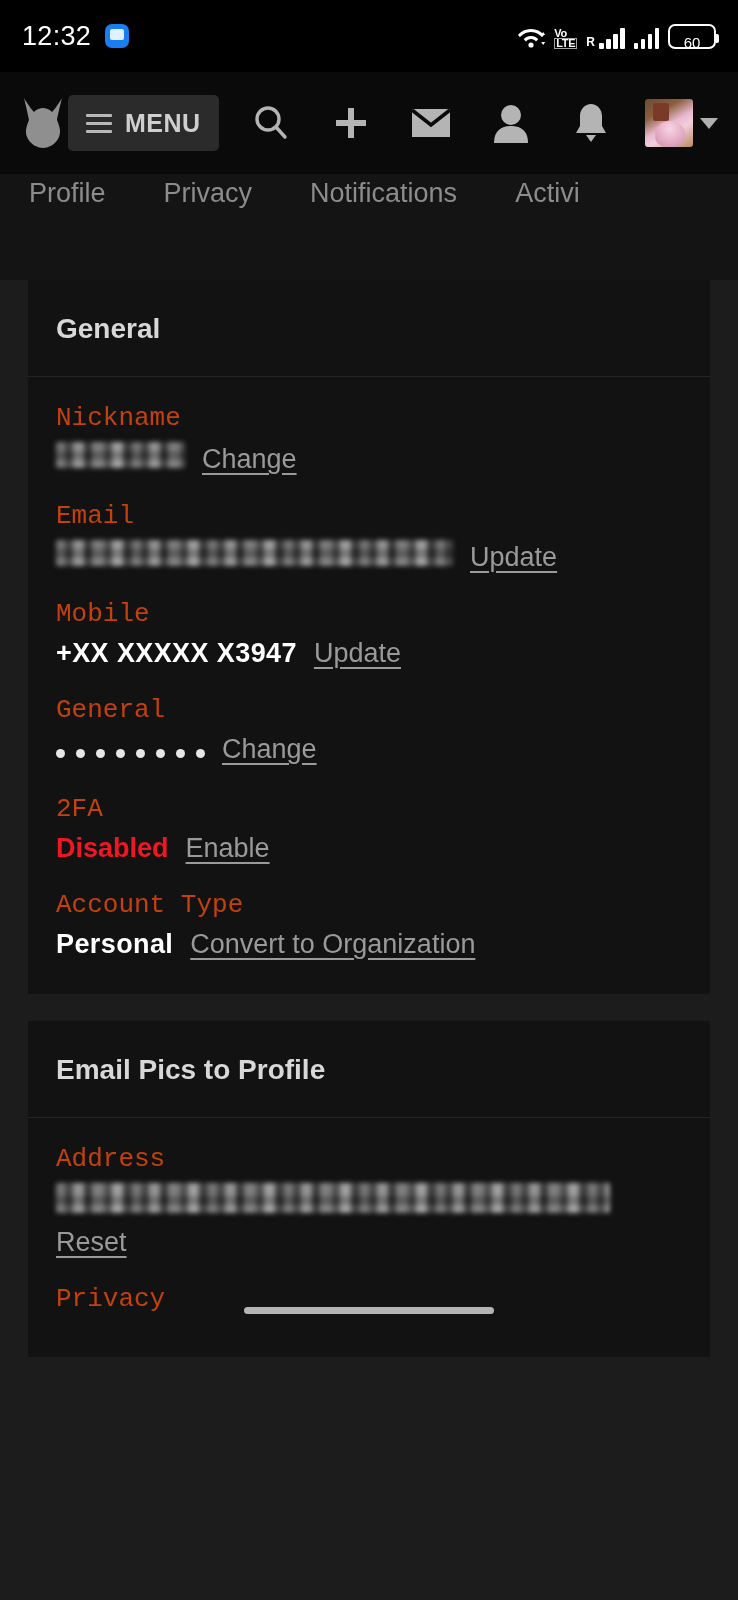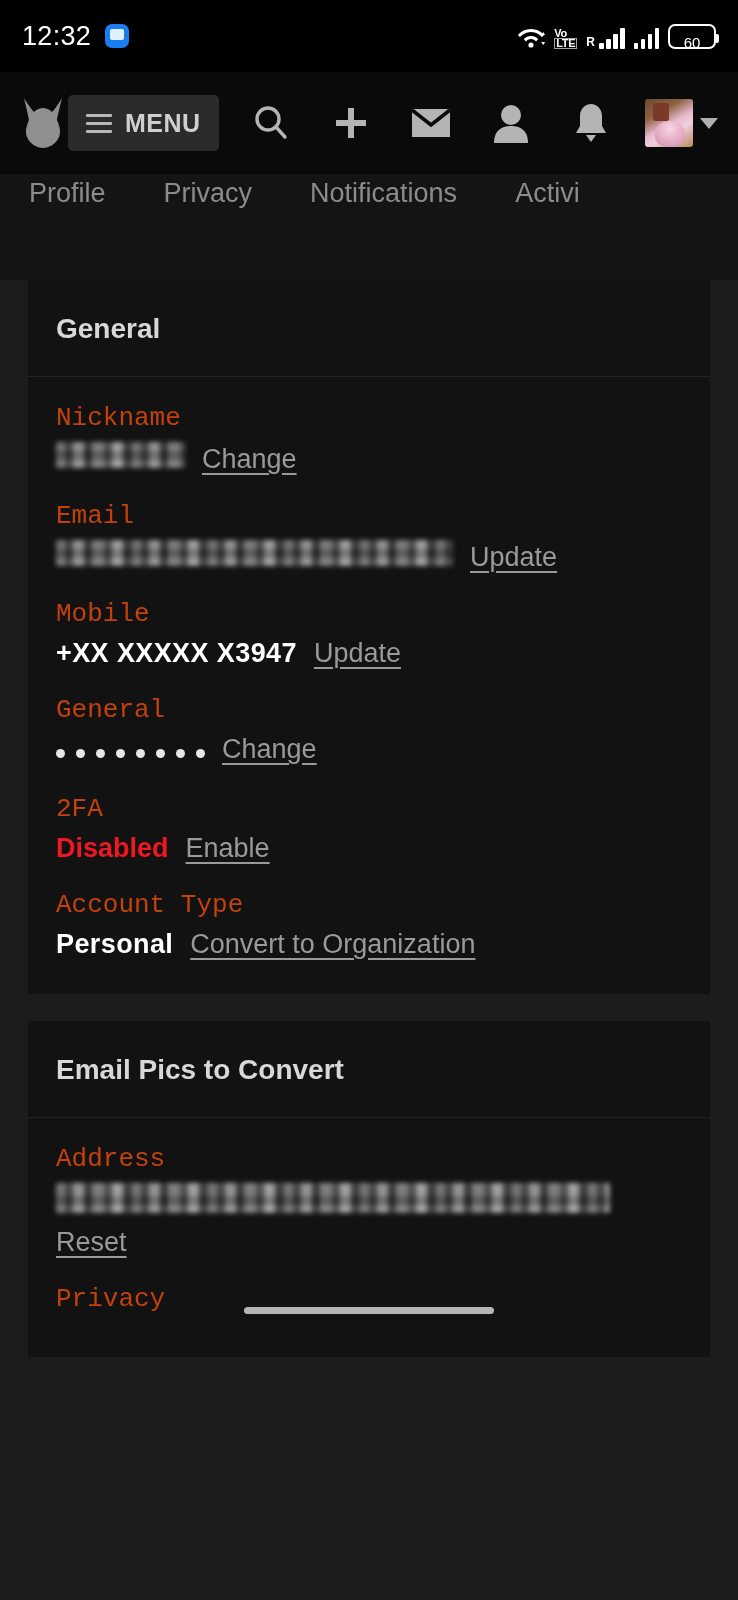--- a/index.html
+++ b/index.html
@@ -315,21 +315,21 @@
             <div class="val">Personal</div>
             <div class="lnk">Convert to Organization</div>
           </div>
         </div>
 
       </div>
     </div>
 
     <div class="card">
       <div class="card-head">
-        <div class="card-title">Email Pics to Convert</div>
+        <div class="card-title">Email Pics to Profile</div>
       </div>
       <div class="card-body">
 
         <div class="row">
           <div class="row-label">Address</div>
           <div class="redact addr"></div>
           <div class="lnk" style="display:inline-block;margin-top:14px;">Reset</div>
         </div>
 
         <div class="row">

